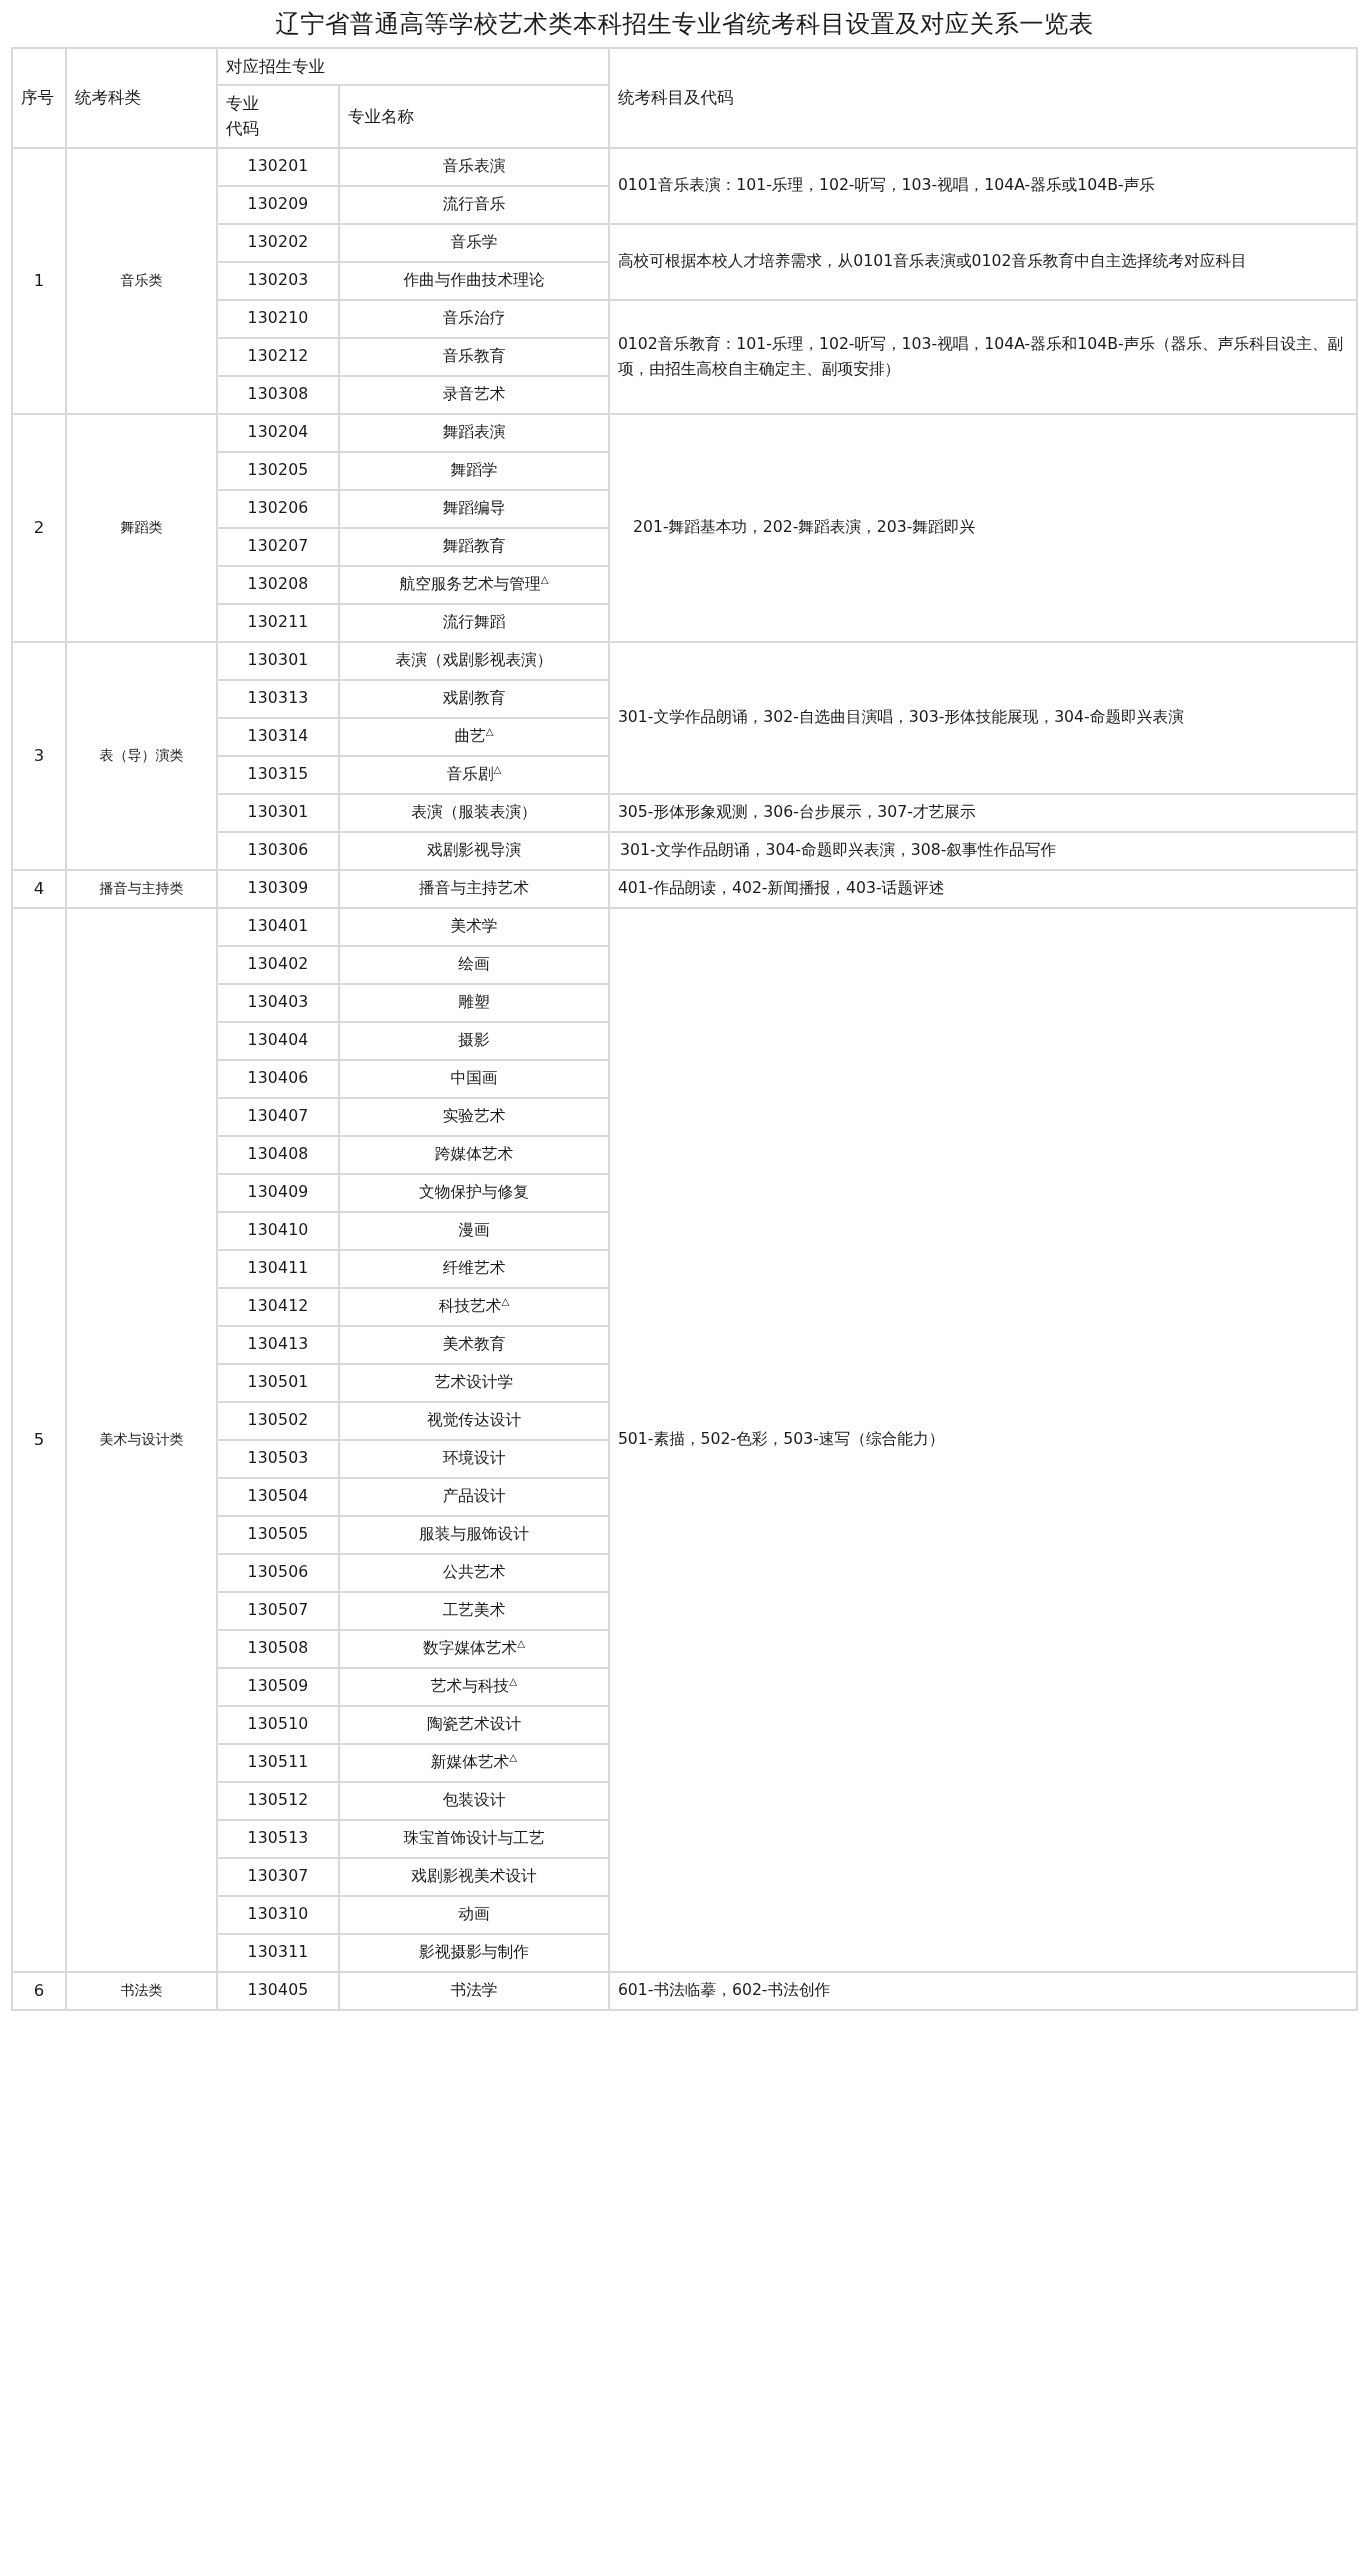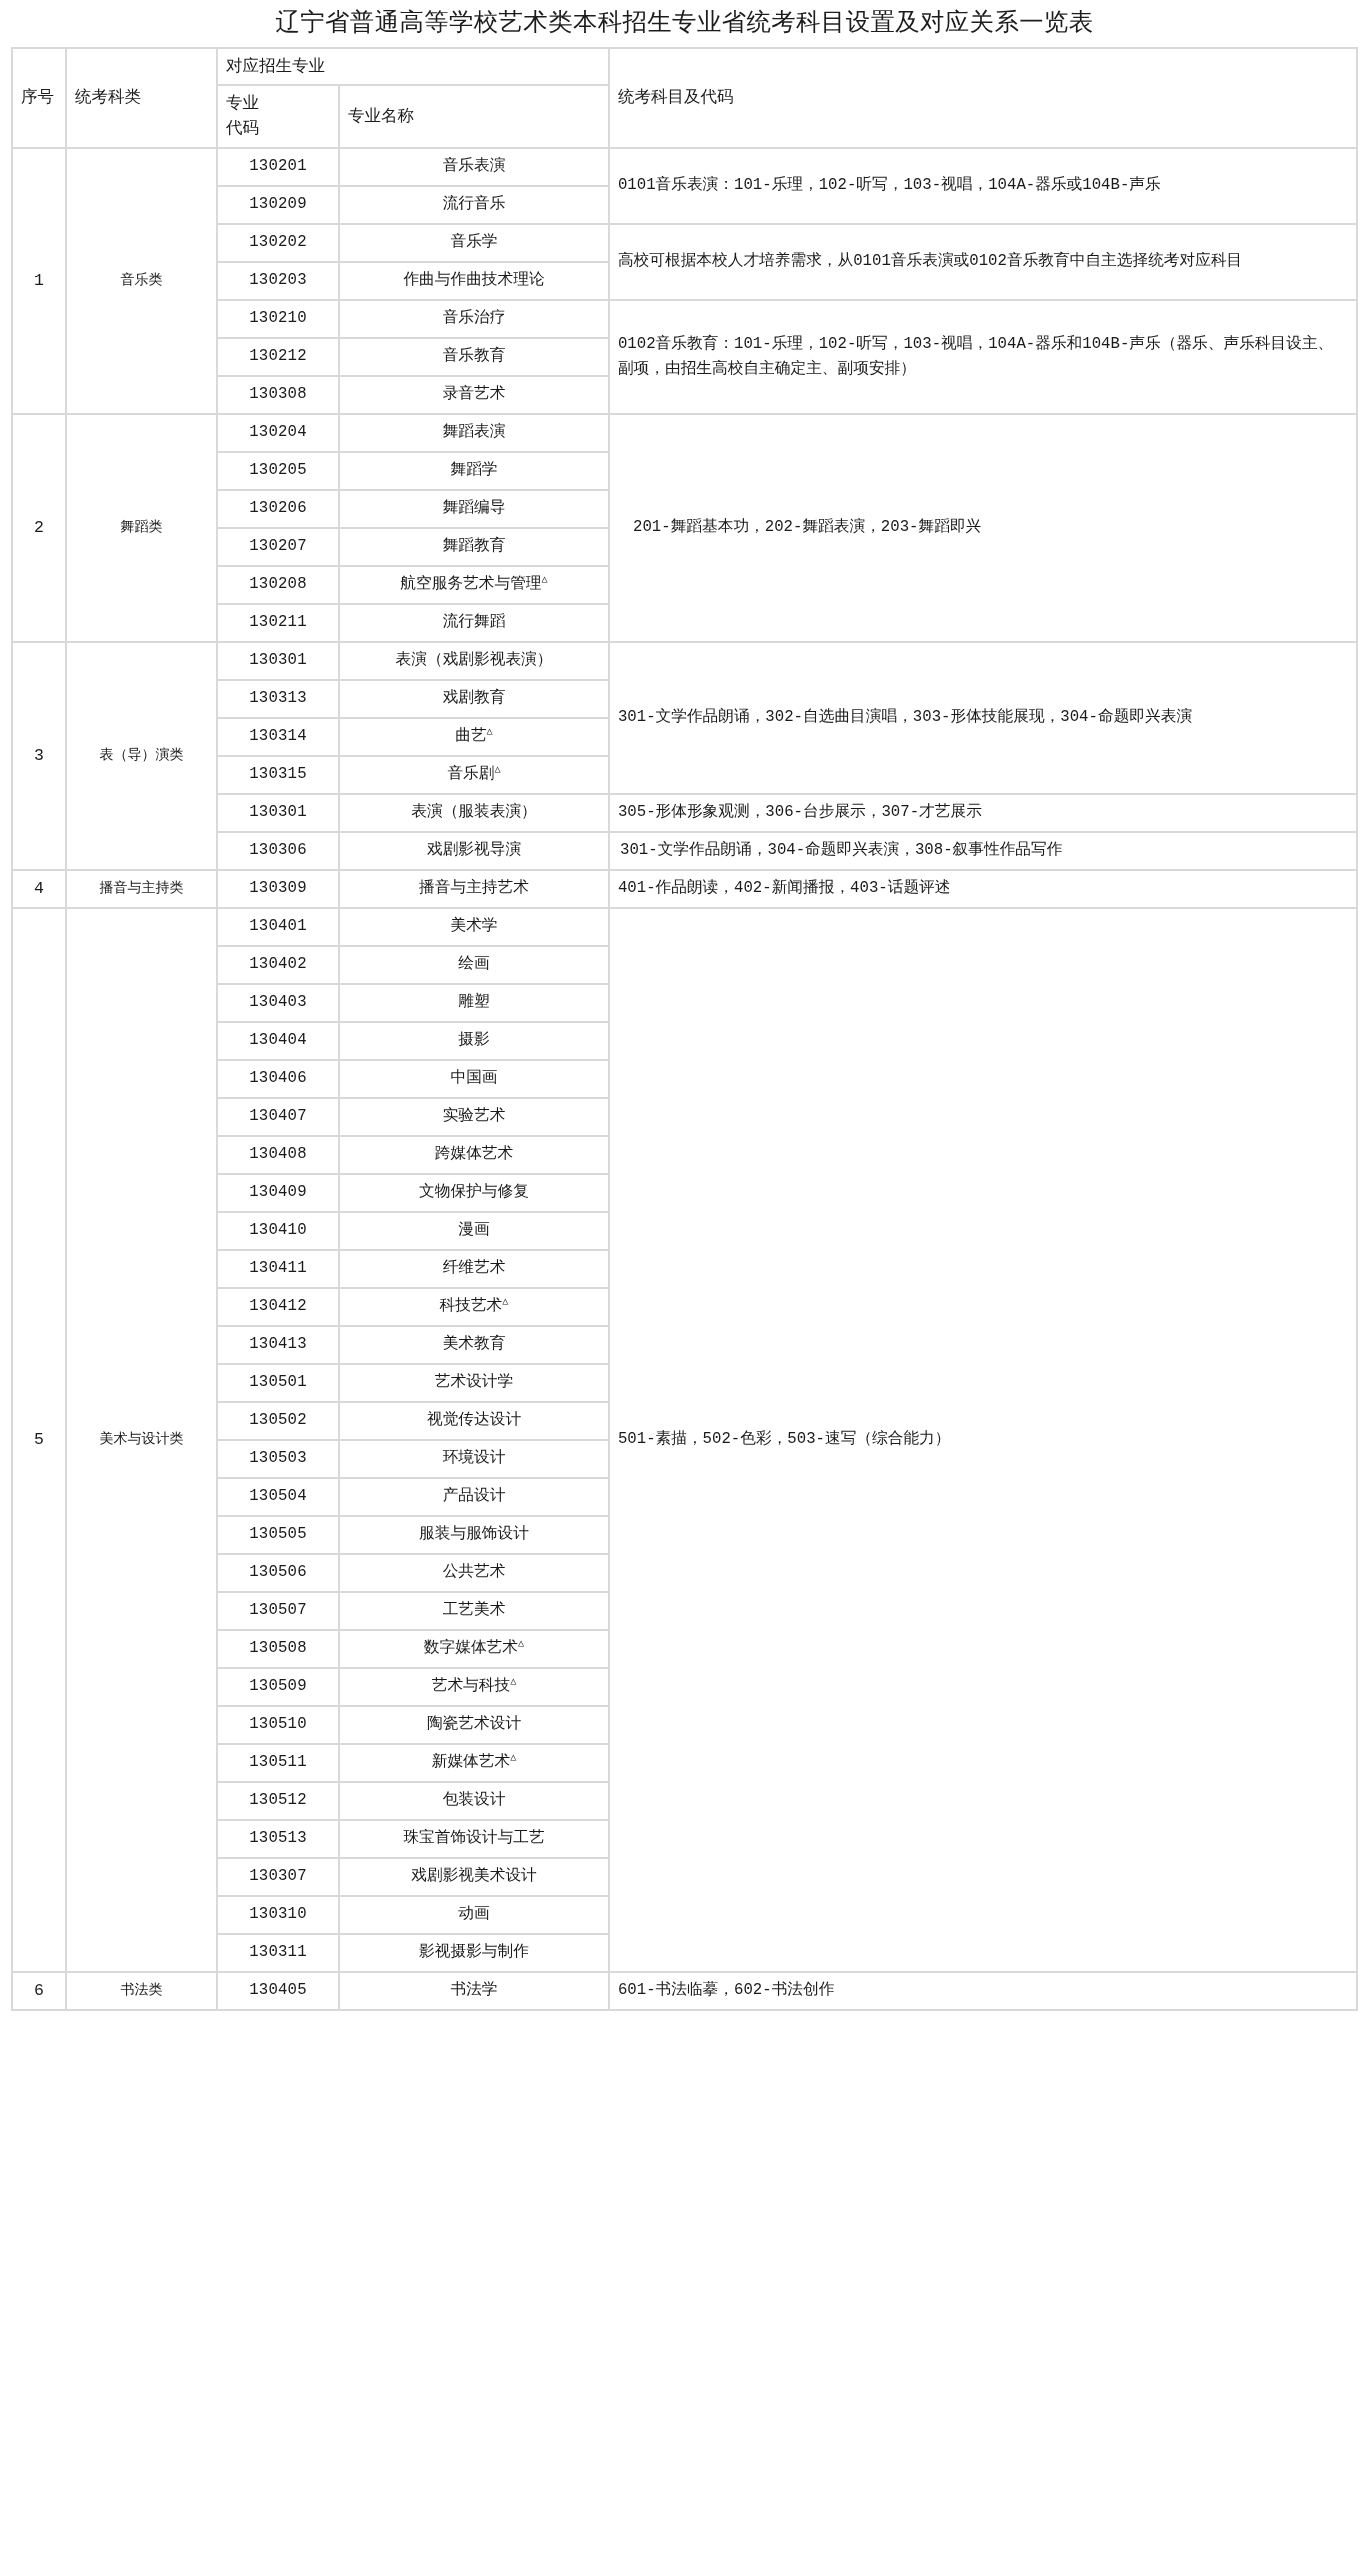--- a/index.html
+++ b/index.html
@@ -17,21 +17,20 @@
 
   .page {
     width: 1367px;
     padding: 0 11px 7.9px 11px;
   }
 
   table.sheet {
     width: 1345px;
     border-collapse: collapse;
     table-layout: fixed;
-    font-family: Liberation Mono, monospace;
   }
 
   table.sheet td, table.sheet th {
     border: 2.4px solid #d9d9d9;
     padding: 4.7px 7.9px;
     font-weight: normal;
     vertical-align: middle;
     background: #ffffff;
     line-height: 1.55;
   }

